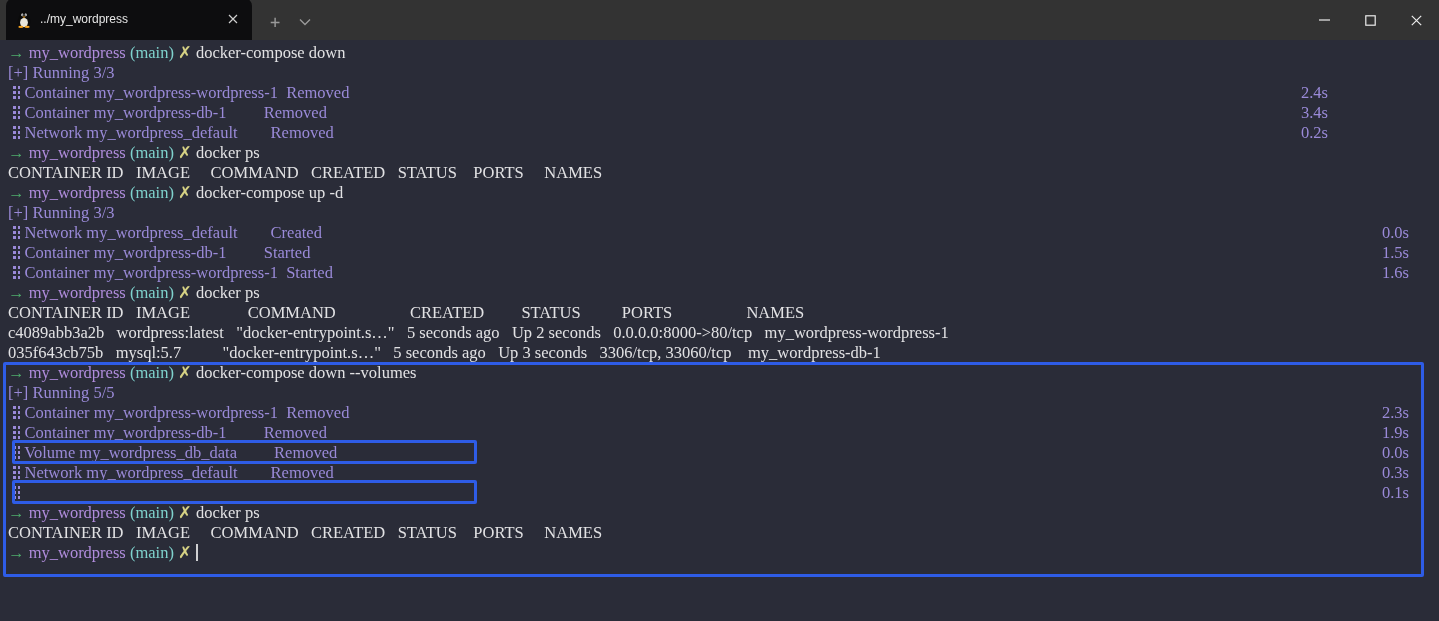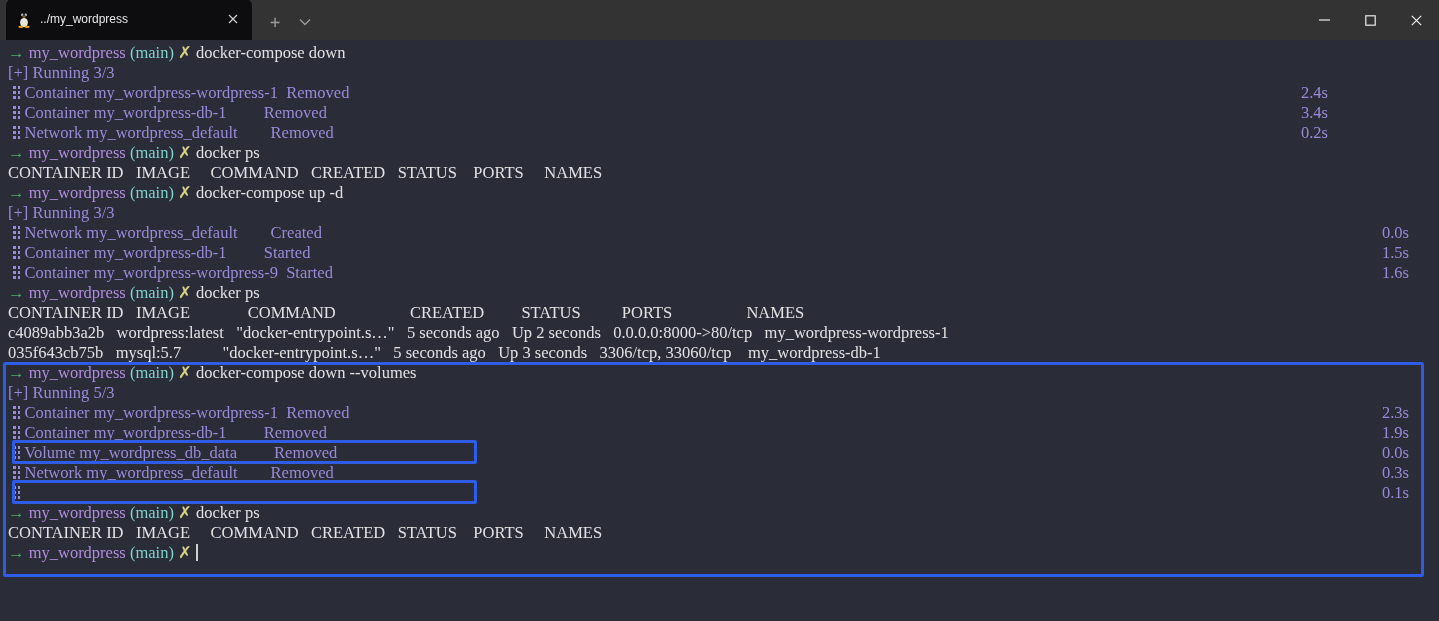--- a/index.html
+++ b/index.html
@@ -127,27 +127,27 @@
     <div class="line"><span class="c-out">[+] Running 3/3</span></div>
     <div class="line"><span class="c-out"> </span><span class="dots"></span><span class="c-out"> Container my_wordpress-wordpress-1  Removed</span><span class="timing" style="right: 111px;">2.4s</span></div>
     <div class="line"><span class="c-out"> </span><span class="dots"></span><span class="c-out"> Container my_wordpress-db-1         Removed</span><span class="timing" style="right: 111px;">3.4s</span></div>
     <div class="line"><span class="c-out"> </span><span class="dots"></span><span class="c-out"> Network my_wordpress_default        Removed</span><span class="timing" style="right: 111px;">0.2s</span></div>
     <div class="line"><span class="c-arrow">→ </span><span class="c-dir">my_wordpress </span><span class="c-branch">(main) </span><span class="c-xmark">✗ </span><span class="c-cmd">docker ps</span></div>
     <div class="line"><span class="c-text">CONTAINER ID   IMAGE     COMMAND   CREATED   STATUS    PORTS     NAMES</span></div>
     <div class="line"><span class="c-arrow">→ </span><span class="c-dir">my_wordpress </span><span class="c-branch">(main) </span><span class="c-xmark">✗ </span><span class="c-cmd">docker-compose up -d</span></div>
     <div class="line"><span class="c-out">[+] Running 3/3</span></div>
     <div class="line"><span class="c-out"> </span><span class="dots"></span><span class="c-out"> Network my_wordpress_default        Created</span><span class="timing" style="right: 30px;">0.0s</span></div>
     <div class="line"><span class="c-out"> </span><span class="dots"></span><span class="c-out"> Container my_wordpress-db-1         Started</span><span class="timing" style="right: 30px;">1.5s</span></div>
-    <div class="line"><span class="c-out"> </span><span class="dots"></span><span class="c-out"> Container my_wordpress-wordpress-9  Started</span><span class="timing" style="right: 30px;">1.6s</span></div>
+    <div class="line"><span class="c-out"> </span><span class="dots"></span><span class="c-out"> Container my_wordpress-wordpress-1  Started</span><span class="timing" style="right: 30px;">1.6s</span></div>
     <div class="line"><span class="c-arrow">→ </span><span class="c-dir">my_wordpress </span><span class="c-branch">(main) </span><span class="c-xmark">✗ </span><span class="c-cmd">docker ps</span></div>
     <div class="line"><span class="c-text">CONTAINER ID   IMAGE              COMMAND                  CREATED         STATUS          PORTS                  NAMES</span></div>
     <div class="line"><span class="c-text">c4089abb3a2b   wordpress:latest   "docker-entrypoint.s…"   5 seconds ago   Up 2 seconds   0.0.0.0:8000-&gt;80/tcp   my_wordpress-wordpress-1</span></div>
     <div class="line"><span class="c-text">035f643cb75b   mysql:5.7          "docker-entrypoint.s…"   5 seconds ago   Up 3 seconds   3306/tcp, 33060/tcp    my_wordpress-db-1</span></div>
     <div class="line"><span class="c-arrow">→ </span><span class="c-dir">my_wordpress </span><span class="c-branch">(main) </span><span class="c-xmark">✗ </span><span class="c-cmd">docker-compose down --volumes</span></div>
-    <div class="line"><span class="c-out">[+] Running 5/3</span></div>
+    <div class="line"><span class="c-out">[+] Running 5/5</span></div>
     <div class="line"><span class="c-out"> </span><span class="dots"></span><span class="c-out"> Container my_wordpress-wordpress-1  Removed</span><span class="timing" style="right: 30px; text-align: right;">2.3s</span></div>
     <div class="line"><span class="c-out"> </span><span class="dots"></span><span class="c-out"> Container my_wordpress-db-1         Removed</span><span class="timing" style="right: 30px;">1.9s</span></div>
     <div class="line"><span class="c-out"> </span><span class="dots"></span><span class="c-out"> Volume my_wordpress_db_data         Removed</span><span class="timing" style="right: 30px;">0.0s</span></div>
     <div class="line"><span class="c-out"> </span><span class="dots"></span><span class="c-out"> Network my_wordpress_default        Removed</span><span class="timing" style="right: 30px;">0.3s</span></div>
     <div class="line"><span class="c-out"> </span><span class="dots"></span><span class="timing" style="right: 30px;">0.1s</span></div>
     <div class="line"><span class="c-arrow">→ </span><span class="c-dir">my_wordpress </span><span class="c-branch">(main) </span><span class="c-xmark">✗ </span><span class="c-cmd">docker ps</span></div>
     <div class="line"><span class="c-text">CONTAINER ID   IMAGE     COMMAND   CREATED   STATUS    PORTS     NAMES</span></div>
     <div class="line"><span class="c-arrow">→ </span><span class="c-dir">my_wordpress </span><span class="c-branch">(main) </span><span class="c-xmark">✗ </span><span class="cursor"></span></div>
   </div>
 

